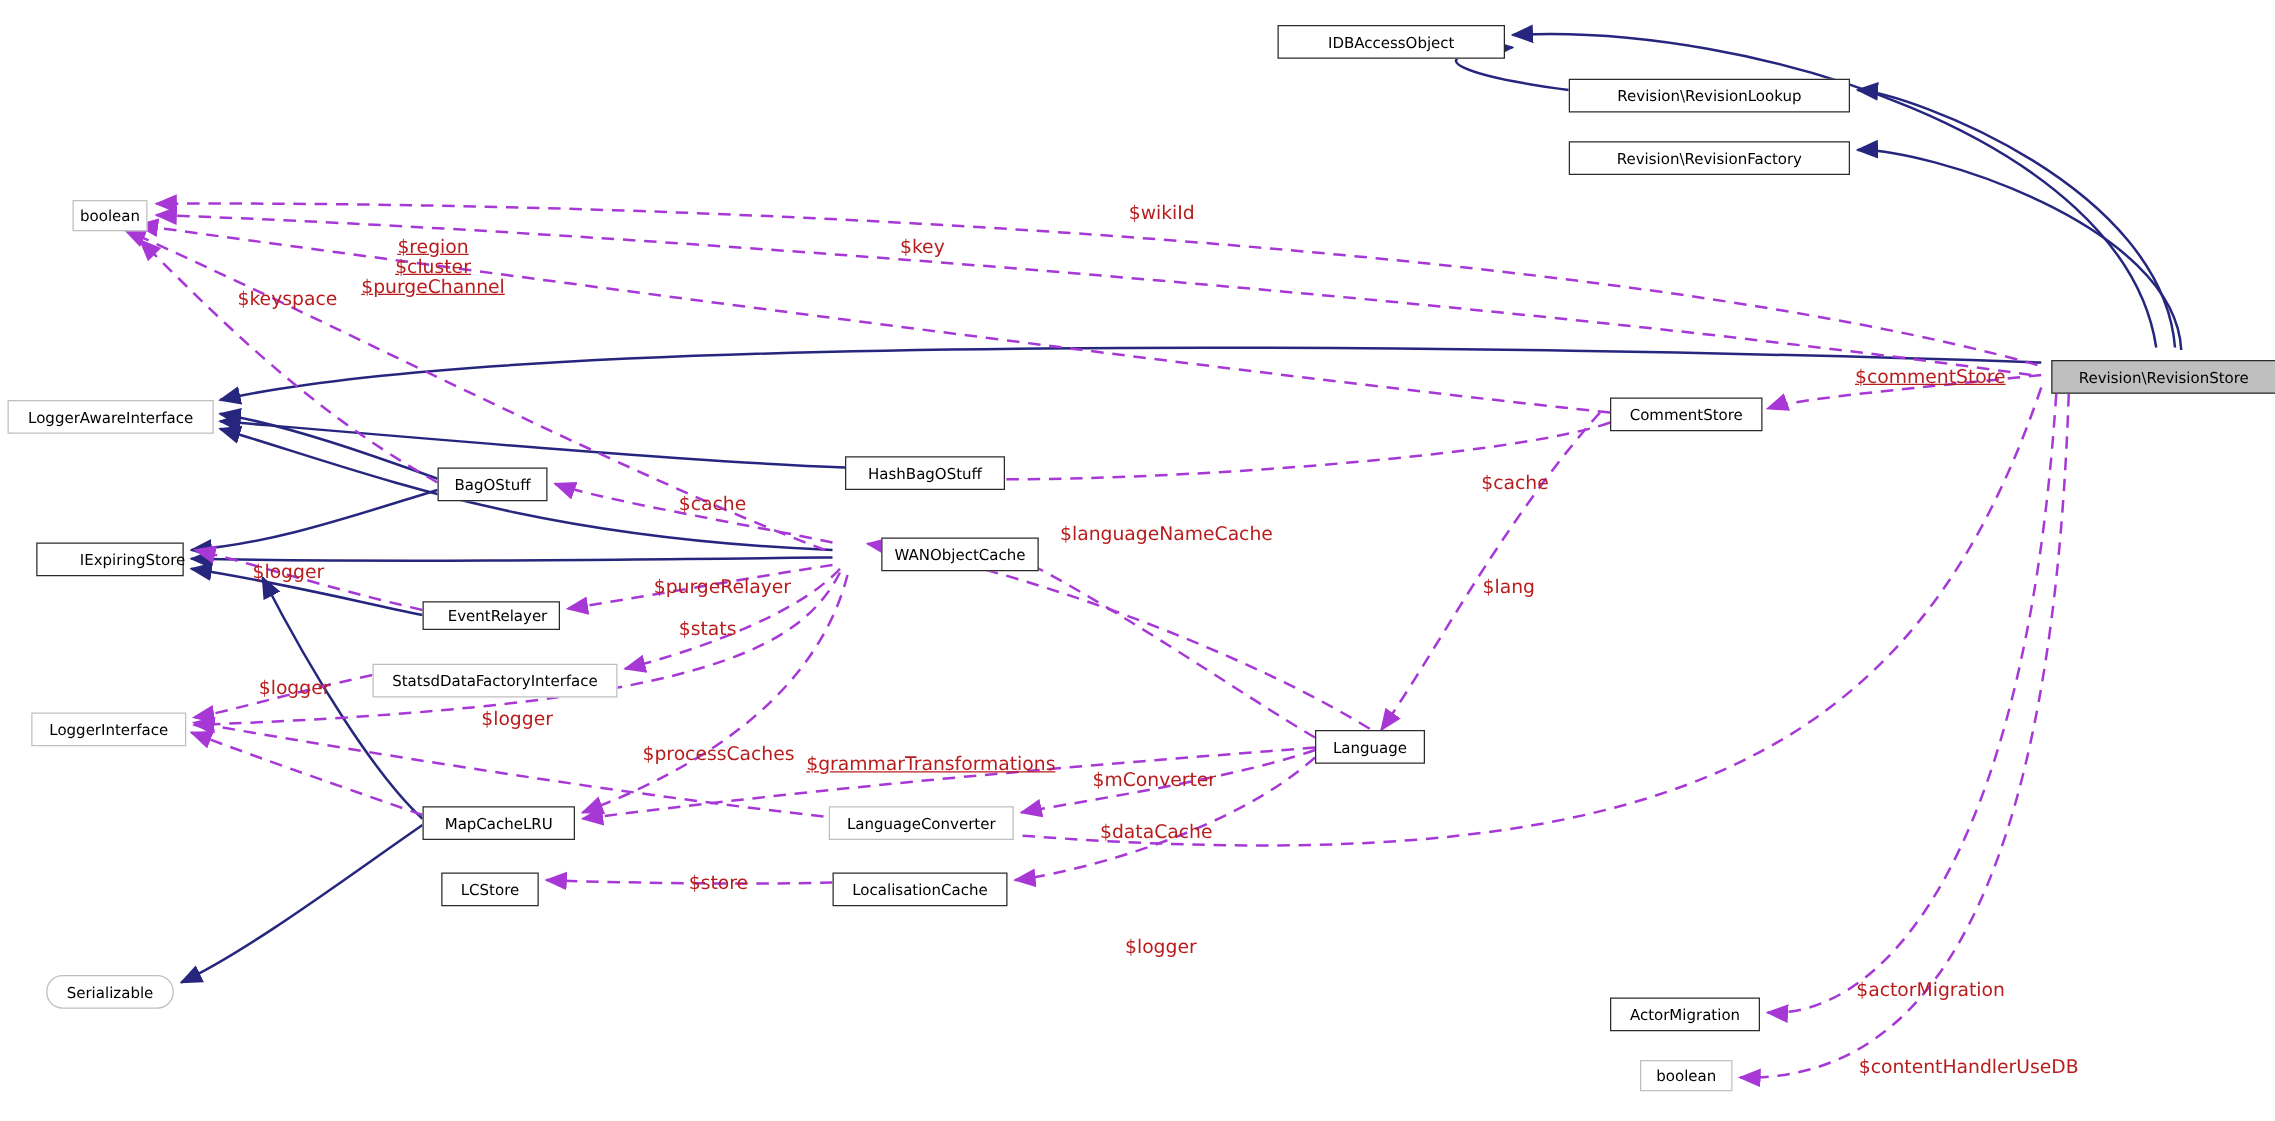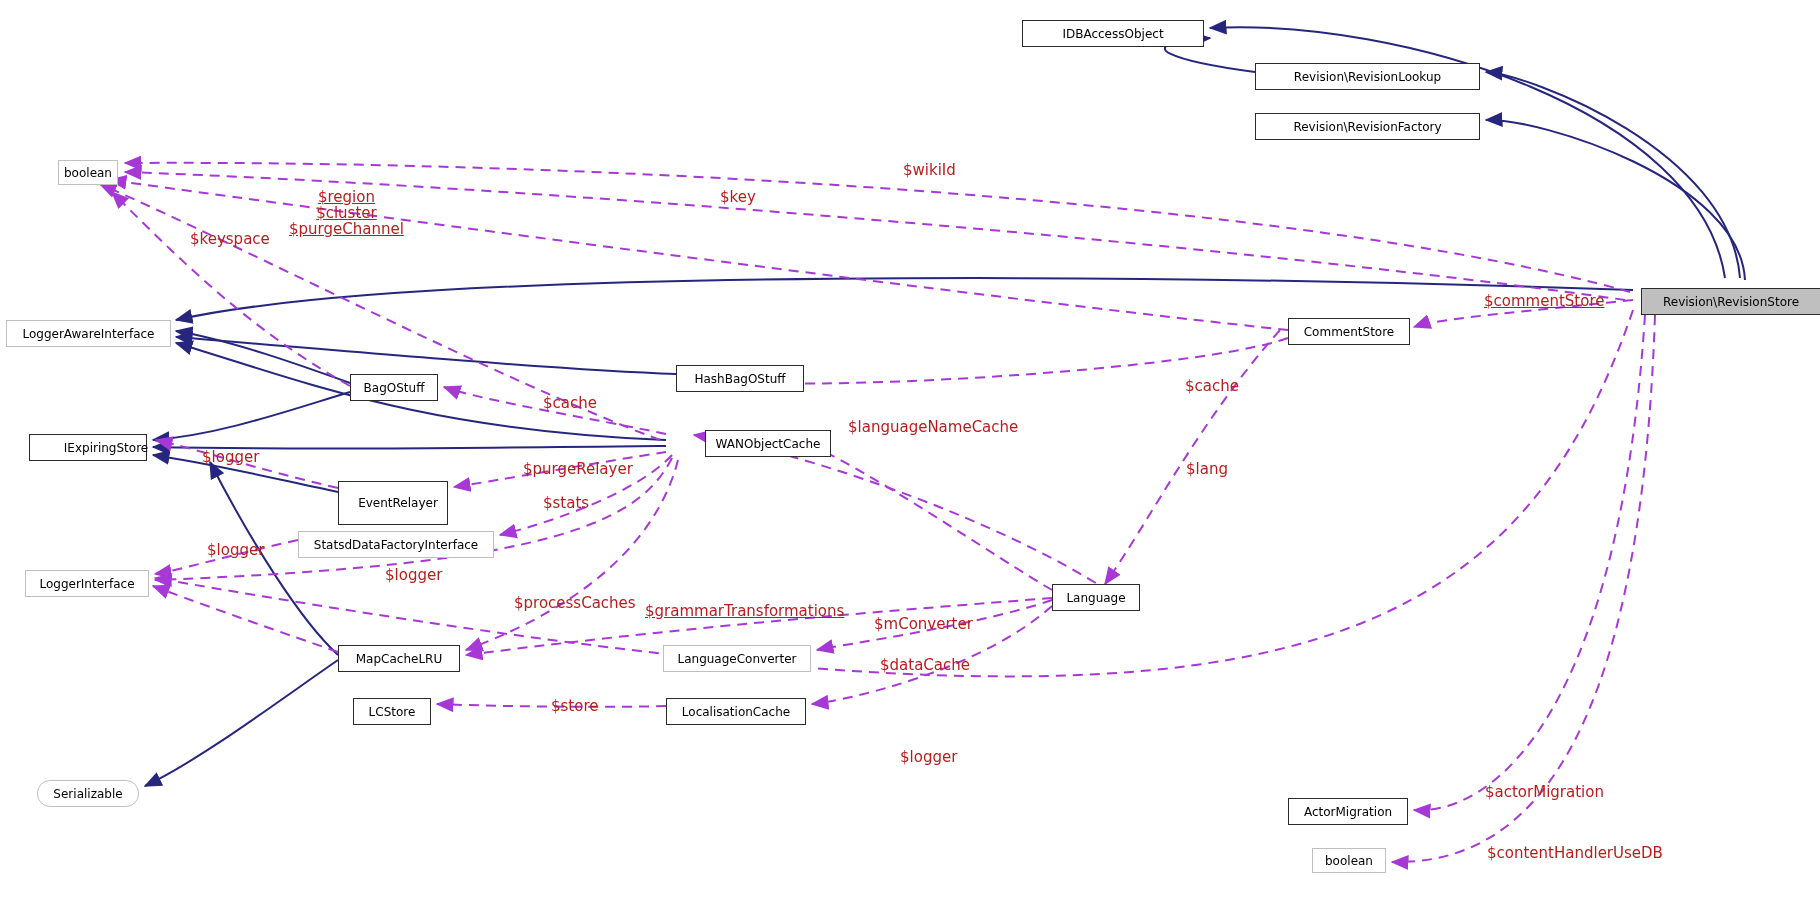--- a/index.html
+++ b/index.html
@@ -101,21 +101,21 @@
   </div>
   <div class="node solid" style="left:676px;top:365px;width:128px;height:27px;">
     <span>HashBagOStuff</span>
   </div>
   <div class="node solid" style="left:29px;top:434px;width:118px;height:27px;padding-left:36px;">
     <span>IExpiringStore</span>
   </div>
   <div class="node solid" style="left:666px;top:430px;width:126px;height:27px;margin-left:39px;">
     <span>WANObjectCache</span>
   </div>
-  <div class="node solid" style="left:338px;top:481px;width:110px;height:44px;padding-left:10px;">
+  <div class="node solid" style="left:338px;top:481px;width:110px;height:23px;padding-left:10px;">
     <span>EventRelayer</span>
   </div>
   <div class="node light" style="left:298px;top:531px;width:196px;height:27px;">
     <span>StatsdDataFactoryInterface</span>
   </div>
   <div class="node light" style="left:25px;top:570px;width:124px;height:27px;">
     <span>LoggerInterface</span>
   </div>
   <div class="node solid" style="left:1052px;top:584px;width:88px;height:27px;">
     <span>Language</span>

